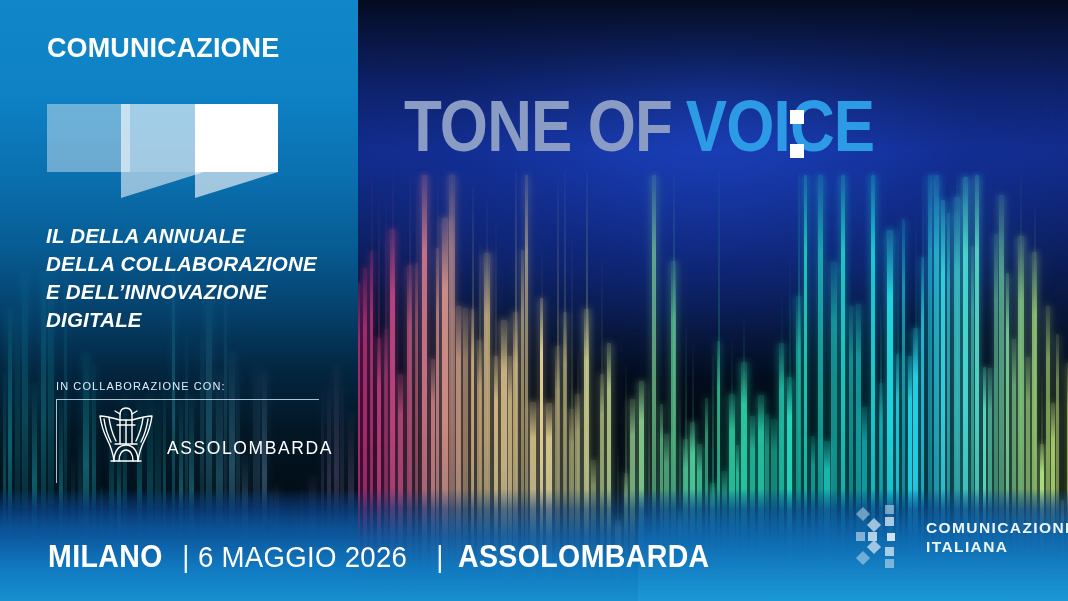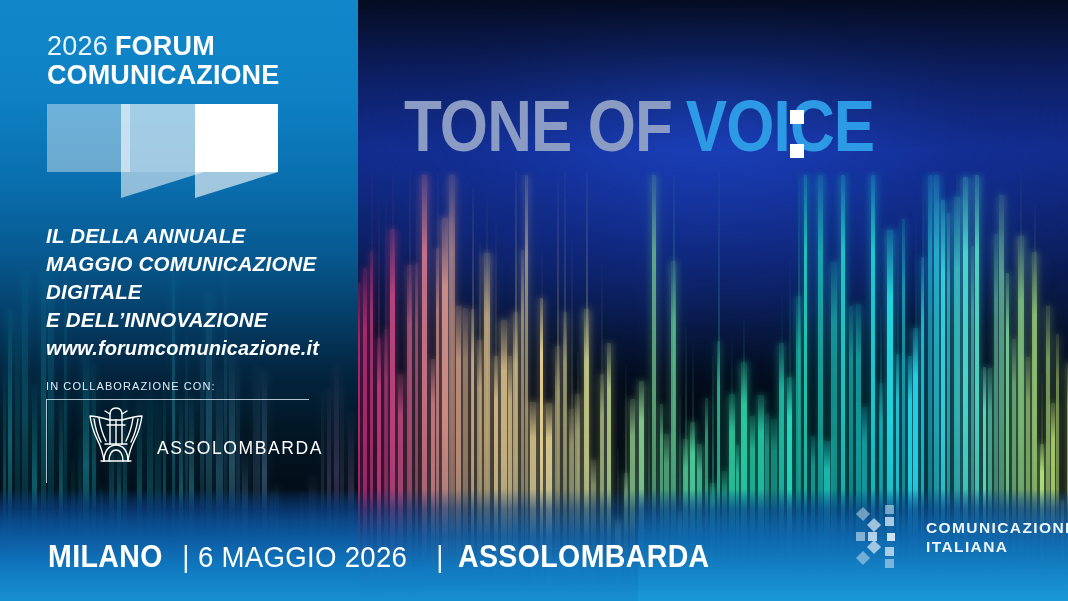--- a/index.html
+++ b/index.html
@@ -165,21 +165,21 @@
   .lp-copy .ln{
     font-size:20.5px;font-weight:700;font-style:italic;
     line-height:1.36;letter-spacing:.2px;white-space:nowrap;
   }
   .lp-copy .url{
     font-size:20px;font-weight:700;font-style:italic;
     line-height:1.36;letter-spacing:.1px;margin-top:1px;white-space:nowrap;
   }
 
   
-  .collab{position:absolute;left:46px;top:380px;width:300px;}
+  .collab{position:absolute;left:56px;top:380px;width:300px;}
   .collab-label{
     color:#dfeefb;font-size:11px;font-weight:400;letter-spacing:1.1px;
     white-space:nowrap;margin-bottom:7px;
   }
   .collab-frame{
     position:relative;width:263px;height:84px;
     border-left:1.5px solid rgba(226,240,252,.78);
     border-top:1.5px solid rgba(226,240,252,.78);
   }
   .eagle{position:absolute;left:34px;top:3px;width:70px;height:66px;}
@@ -432,47 +432,43 @@
         <div class="bar" style="left: 309px; width: 7px; height: 125px; background: linear-gradient(to top, rgba(134, 135, 184, 0.02) 0%, rgba(134, 135, 184, 0.55) 20%, rgba(134, 135, 184, 0.9) 55%, rgba(134, 135, 184, 0.12) 100%); box-shadow: rgba(134, 135, 184, 0.35) 0px 0px 8px; opacity: 0.32;"></div>
         <div class="bar" style="left: 321px; width: 3px; height: 209px; background: linear-gradient(to top, rgba(142, 131, 183, 0.02) 0%, rgba(142, 131, 183, 0.55) 20%, rgba(142, 131, 183, 0.9) 55%, rgba(142, 131, 183, 0.12) 100%); box-shadow: rgba(142, 131, 183, 0.35) 0px 0px 8px; opacity: 0.2;"></div>
         <div class="bar" style="left: 327px; width: 4px; height: 213px; background: linear-gradient(to top, rgba(145, 128, 182, 0.02) 0%, rgba(145, 128, 182, 0.55) 20%, rgba(145, 128, 182, 0.9) 55%, rgba(145, 128, 182, 0.12) 100%); box-shadow: rgba(145, 128, 182, 0.35) 0px 0px 8px; opacity: 0.31;"></div>
         <div class="bar" style="left: 334px; width: 5px; height: 236px; background: linear-gradient(to top, rgba(150, 126, 181, 0.02) 0%, rgba(150, 126, 181, 0.55) 20%, rgba(150, 126, 181, 0.9) 55%, rgba(150, 126, 181, 0.12) 100%); box-shadow: rgba(150, 126, 181, 0.35) 0px 0px 8px; opacity: 0.31;"></div>
         <div class="bar" style="left: 340px; width: 4px; height: 214px; background: linear-gradient(to top, rgba(154, 124, 180, 0.02) 0%, rgba(154, 124, 180, 0.55) 20%, rgba(154, 124, 180, 0.9) 55%, rgba(154, 124, 180, 0.12) 100%); box-shadow: rgba(154, 124, 180, 0.35) 0px 0px 8px; opacity: 0.18;"></div>
         <div class="bar" style="left: 348px; width: 6px; height: 188px; background: linear-gradient(to top, rgba(159, 121, 179, 0.02) 0%, rgba(159, 121, 179, 0.55) 20%, rgba(159, 121, 179, 0.9) 55%, rgba(159, 121, 179, 0.12) 100%); box-shadow: rgba(159, 121, 179, 0.35) 0px 0px 8px; opacity: 0.31;"></div>
       </div>
     <div class="lp-bottomblue"></div>
 
     <div class="brand">
-      <div class="brand-l1">
-        <span class="brand-year">2026</span><span class="brand-forum">FORUM</span>
-      </div>
       <div class="brand-l2">COMUNICAZIONE</div>
     </div>
 
     <div class="bubbles">
       <div class="bub bub1">
           <div class="sq"></div>
           <div class="tail"></div>
         </div>
       <div class="bub bub2">
           <div class="sq"></div>
           <div class="tail"></div>
         </div>
       <div class="bub bub3">
           <div class="sq"></div>
           <div class="tail"></div>
         </div>
     </div>
 
     <div class="lp-copy">
       <div class="ln">IL DELLA ANNUALE</div>
-      <div class="ln">MAGGIO COMUNICAZIONE</div>
+      <div class="ln">DELLA COLLABORAZIONE</div>
+      <div class="ln">E DELL’INNOVAZIONE</div>
       <div class="ln">DIGITALE</div>
-      <div class="ln">E DELL’INNOVAZIONE</div>
-      <div class="url">www.forumcomunicazione.it</div>
     </div>
 
     <div class="collab">
       <div class="collab-label">IN COLLABORAZIONE CON:</div>
       <div class="collab-frame">
         <svg class="eagle" viewBox="0 0 70 66">
           <g fill="none" stroke="#ffffff" stroke-width="1.4" stroke-linecap="round" stroke-linejoin="round">
             <path d="M35 5 C31 5 29 8 29 12 L29 17 L41 17 L41 12 C41 8 39 5 35 5 Z"></path>
             <path d="M29 11 L24 8 M41 11 L46 8"></path>
             <path d="M29 17 C22 15 15 13 9 13 C10 20 12 28 16 36 C19 42 22 49 23 58"></path>

